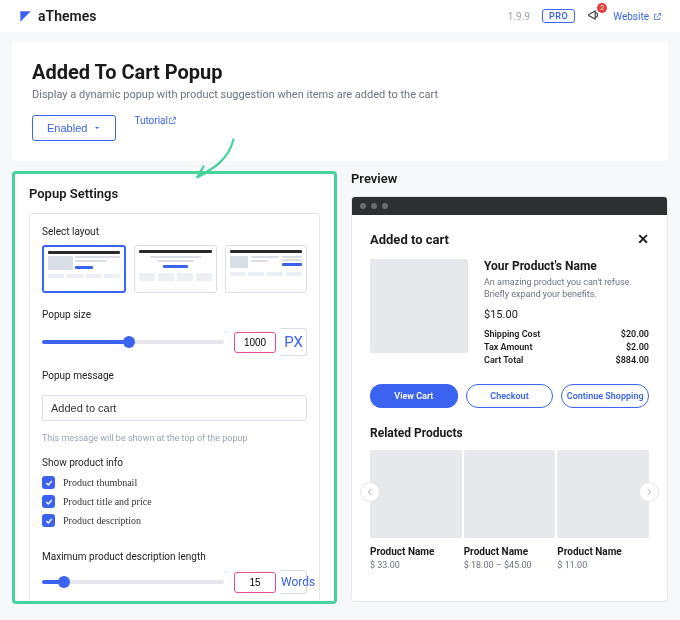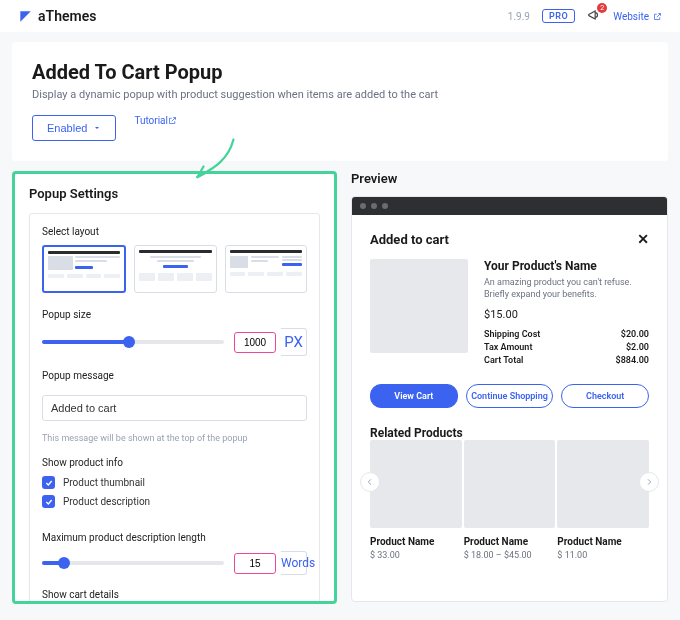--- a/index.html
+++ b/index.html
@@ -46,21 +46,21 @@
   .slider-fill { position:absolute; left:0; top:0; height:100%; background:#3b63f0; border-radius:2px;}
   .slider-thumb { position:absolute; top:50%; width:12px; height:12px; background:#3b63f0; border-radius:50%; transform:translate(-50%,-50%); cursor:grab;}
   .num-input { width:42px; border:1px solid #ec4899; border-radius:3px; padding:4px 4px; font-size:10px; text-align:center;}
   .unit { width:26px; text-align:center; font-size:15px; color:#3b63f0; border:1px solid #d9dde5; border-left:none; border-radius:0 3px 3px 0; padding:4px 0; margin-left:-5px; background:#fff;}
   .unit.words{ font-size:12px; }
 
   .text-input { width:100%; border:1px solid #d9dde5; border-radius:3px; padding:6px 8px; font-size:11px; color:#333; margin-top:6px;}
   .check-row { display:flex; align-items:center; gap:8px; margin:6px 0;}
   .chk { width:13px; height:13px; background:#3b63f0; border-radius:3px; display:flex; align-items:center; justify-content:center; color:#fff; cursor:pointer;}
   .chk svg{width:8px;height:8px;}
-  .chk-label{font-size:10px;color:#333;}
+  .chk-label{font-size:10px;color:#333;font-family:Liberation Serif, serif;}
 
   .right-col { flex:1; }
   .preview-heading { font-size:13px; font-weight:600; margin-bottom:10px; }
   .preview-box { background:#fff; border:1px solid #e5e7eb; border-radius:4px; overflow:hidden; height:406px;}
   .window-bar { background:#2e2f33; height:18px; display:flex; align-items:center; padding:0 8px; gap:5px;}
   .wdot{width:6px;height:6px;border-radius:50%;background:#6b6c70;}
   .preview-body { padding:16px 18px;}
   .atc-head { display:flex; justify-content:space-between; align-items:center; margin-bottom:12px;}
   .atc-title{font-size:13px;font-weight:700;}
   .close-x{font-size:14px;font-weight:600;cursor:pointer;}
@@ -69,21 +69,21 @@
   .prod-info { flex:1;}
   .prod-name{font-size:12px;font-weight:700;margin-bottom:4px;}
   .prod-desc{font-size:9px;color:#6b7280;line-height:1.3;margin-bottom:8px;}
   .prod-price{font-size:11px;font-weight:400;margin-bottom:8px;}
   .cost-row{display:flex;justify-content:space-between;font-size:9px;margin:3px 0;}
   .cost-row .lbl{font-weight:600;}
   .cost-row .val{font-weight:600;}
   .btn-row{display:flex;gap:8px;margin-bottom:18px;}
   .pill-btn{flex:1;border:1px solid #3b63f0;color:#3b63f0;background:#fff;padding:6px 0;border-radius:14px;font-size:9px;font-weight:600;text-align:center;cursor:pointer;}
   .pill-btn.primary{background:#3b63f0;color:#fff;border-radius:11px;}
-  .related-title{font-size:12px;font-weight:700;}
+  .related-title{font-size:12px;font-weight:700;margin-bottom:10px;}
   .related-row{display:flex;gap:2px;position:relative;}
   .rel-card{flex:1;}
   .rel-img{width:100%;height:88px;background:#e7e8eb;border-radius:2px;margin-bottom:8px;}
   .rel-name{font-size:10px;font-weight:700;margin-bottom:3px;}
   .rel-price{font-size:9px;color:#6b7280;}
   .nav-circ{position:absolute;top:32px;width:20px;height:20px;border-radius:50%;background:#fff;border:1px solid #e5e7eb;display:flex;align-items:center;justify-content:center;color:#9aa3b2;cursor:pointer;}
   .nav-circ.left{left:-10px;}
   .nav-circ.right{right:-10px;}
 </style>
 </head>
@@ -228,20 +228,28 @@
               </svg>
             </span>
           <span class="chk-label">Product thumbnail</span>
         </div>
         <div class="check-row">
           <span class="chk">
               <svg viewBox="0 0 24 24" fill="none" stroke="currentColor" stroke-width="4">
                 <path d="M4 12 L10 18 L20 6"></path>
               </svg>
             </span>
+          <span class="chk-label">Product title and price</span>
+        </div>
+        <div class="check-row">
+          <span class="chk">
+              <svg viewBox="0 0 24 24" fill="none" stroke="currentColor" stroke-width="4">
+                <path d="M4 12 L10 18 L20 6"></path>
+              </svg>
+            </span>
           <span class="chk-label">Product description</span>
         </div>
 
         <div class="field-label" style="margin-top:24px">Maximum product description length</div>
         <div class="slider-row">
           <div class="slider-track">
             <div class="slider-fill" style="width:12%"></div>
             <div class="slider-thumb" style="left:12%"></div>
           </div>
           <input class="num-input" value="15" style="">
@@ -292,22 +300,22 @@
                 <span class="val">$2.00</span>
               </div>
             <div class="cost-row">
                 <span class="lbl">Cart Total</span>
                 <span class="val">$884.00</span>
               </div>
           </div>
         </div>
         <div class="btn-row">
           <div class="pill-btn primary">View Cart</div>
+          <div class="pill-btn">Checkout</div>
           <div class="pill-btn">Continue Shopping</div>
-          <div class="pill-btn">Checkout</div>
         </div>
         <div class="related-title">Related Products</div>
         <div class="related-row">
           <div class="nav-circ left">
               <svg width="8" height="8" viewBox="0 0 24 24" fill="none" stroke="currentColor" stroke-width="3">
                 <path d="M15 4 L7 12 L15 20"></path>
               </svg>
             </div>
           <div class="rel-card">
             <div class="rel-img"></div>

